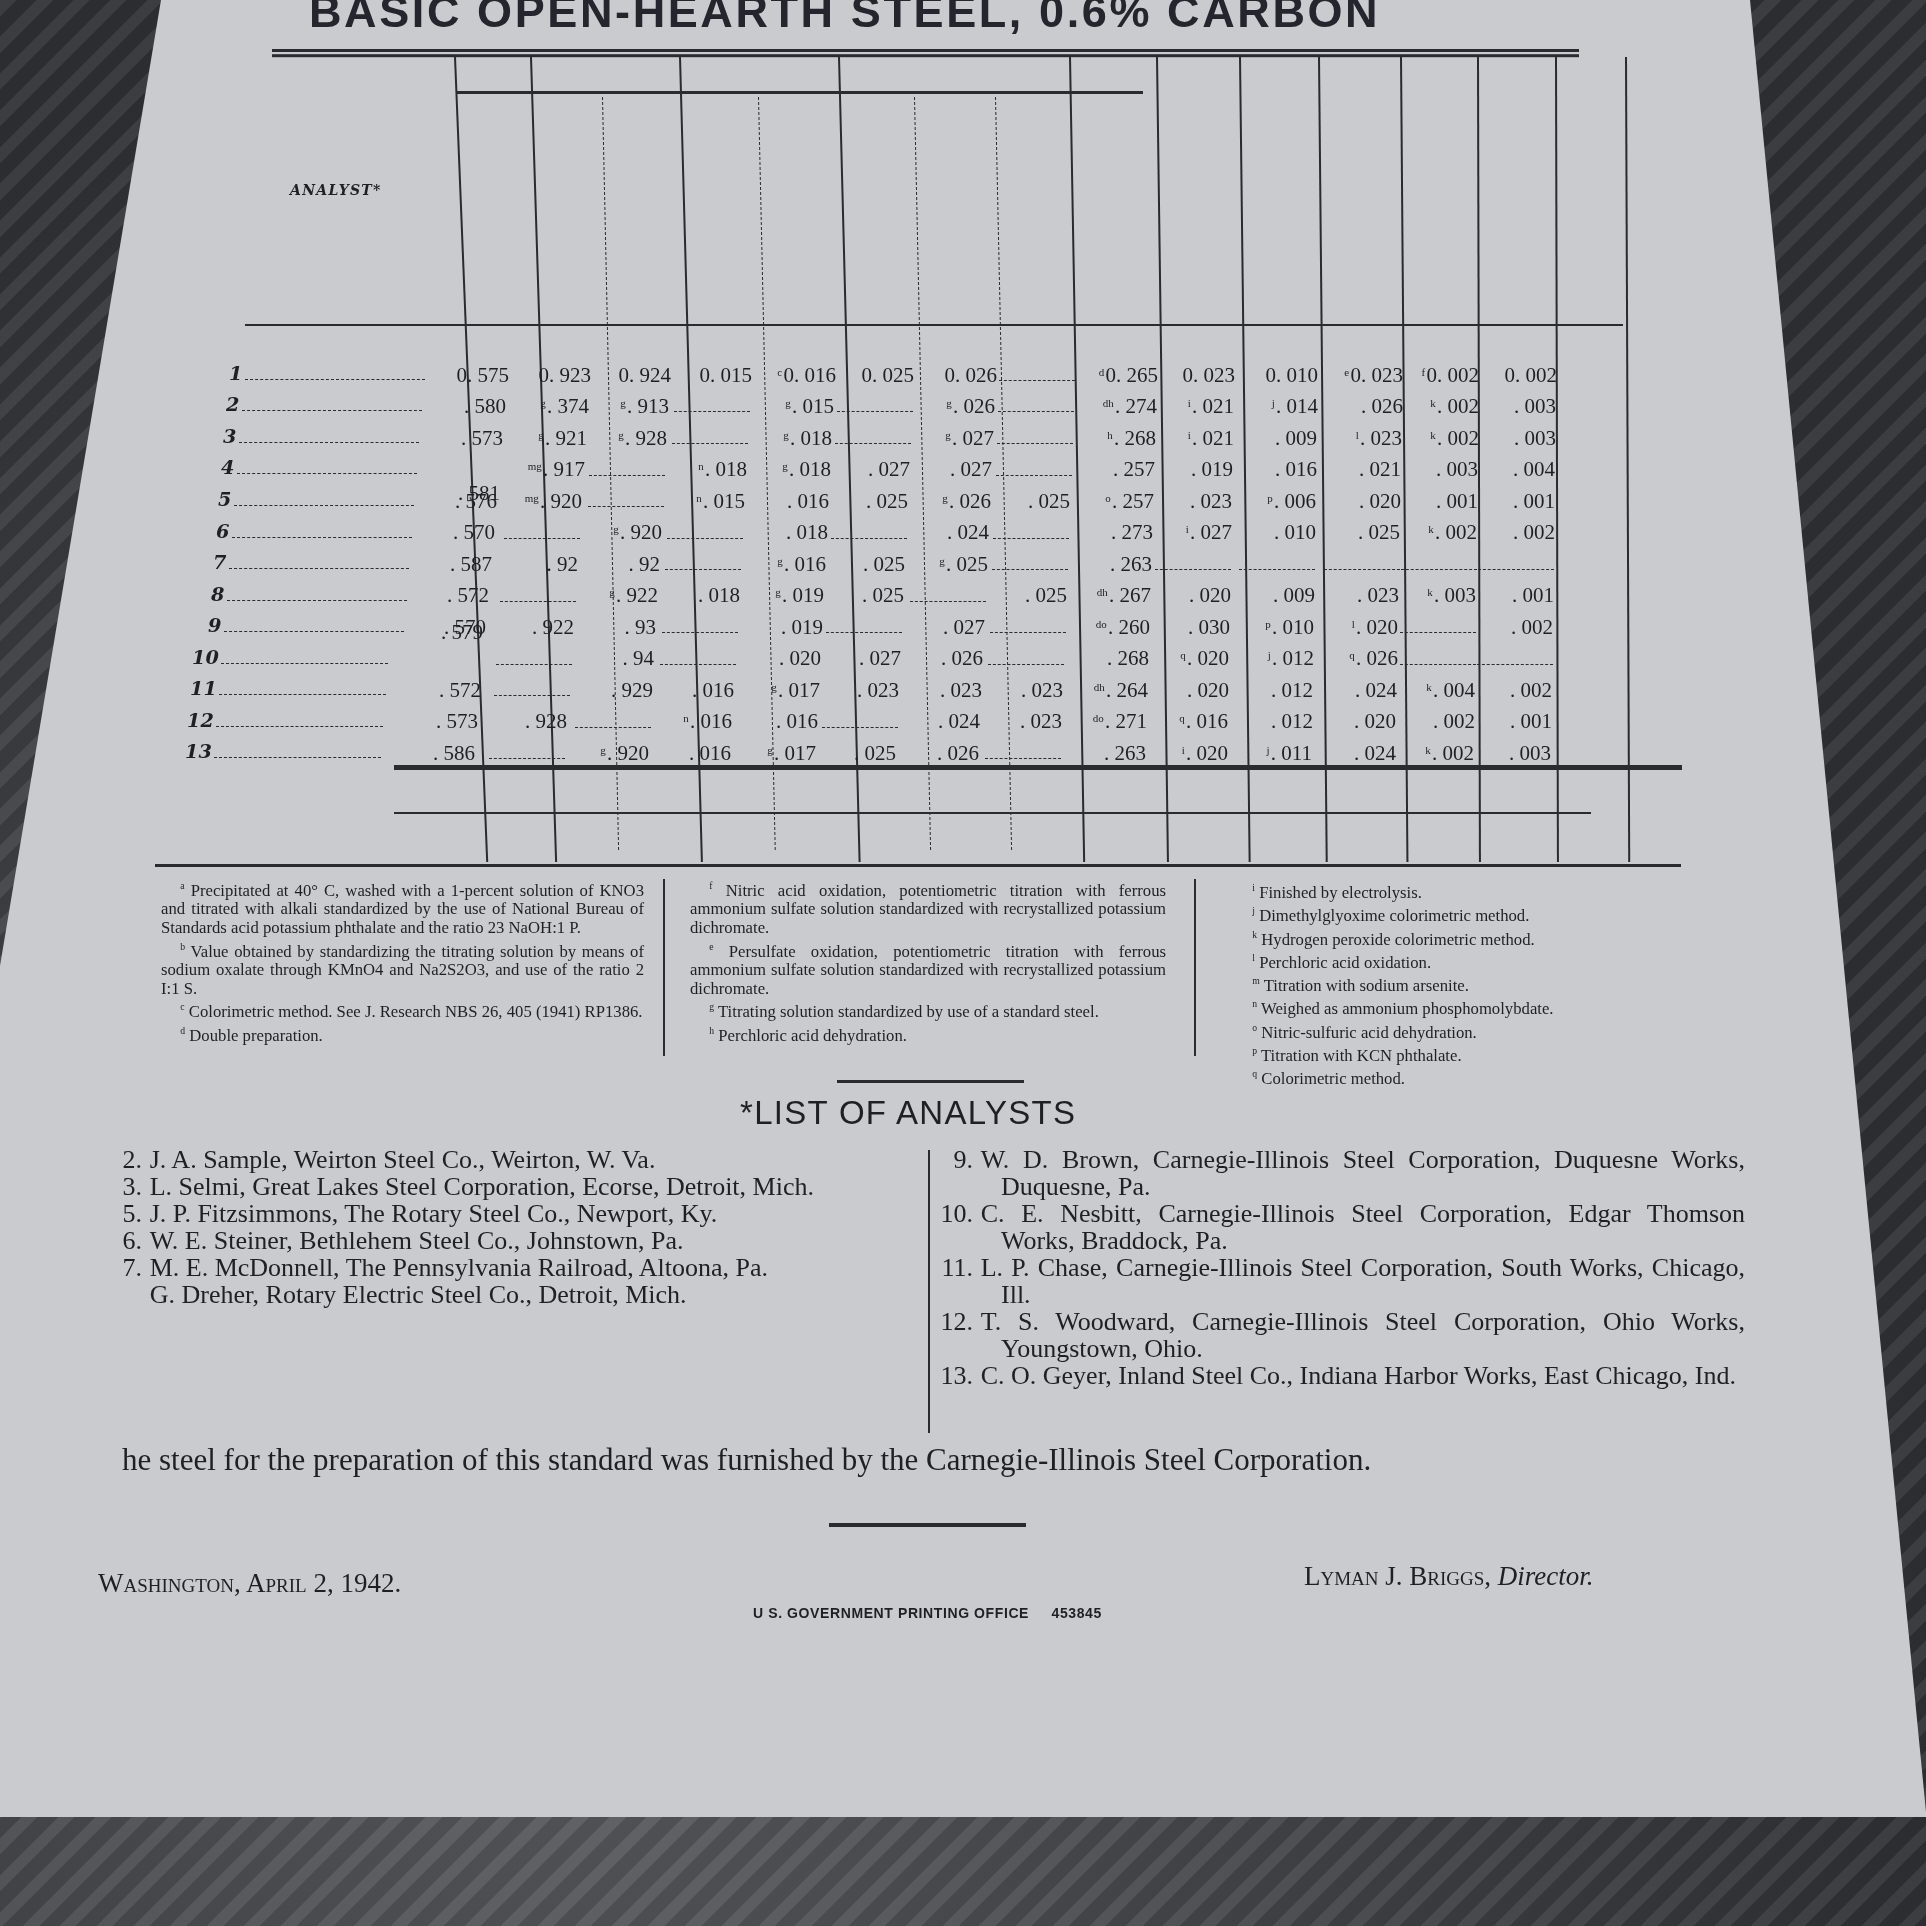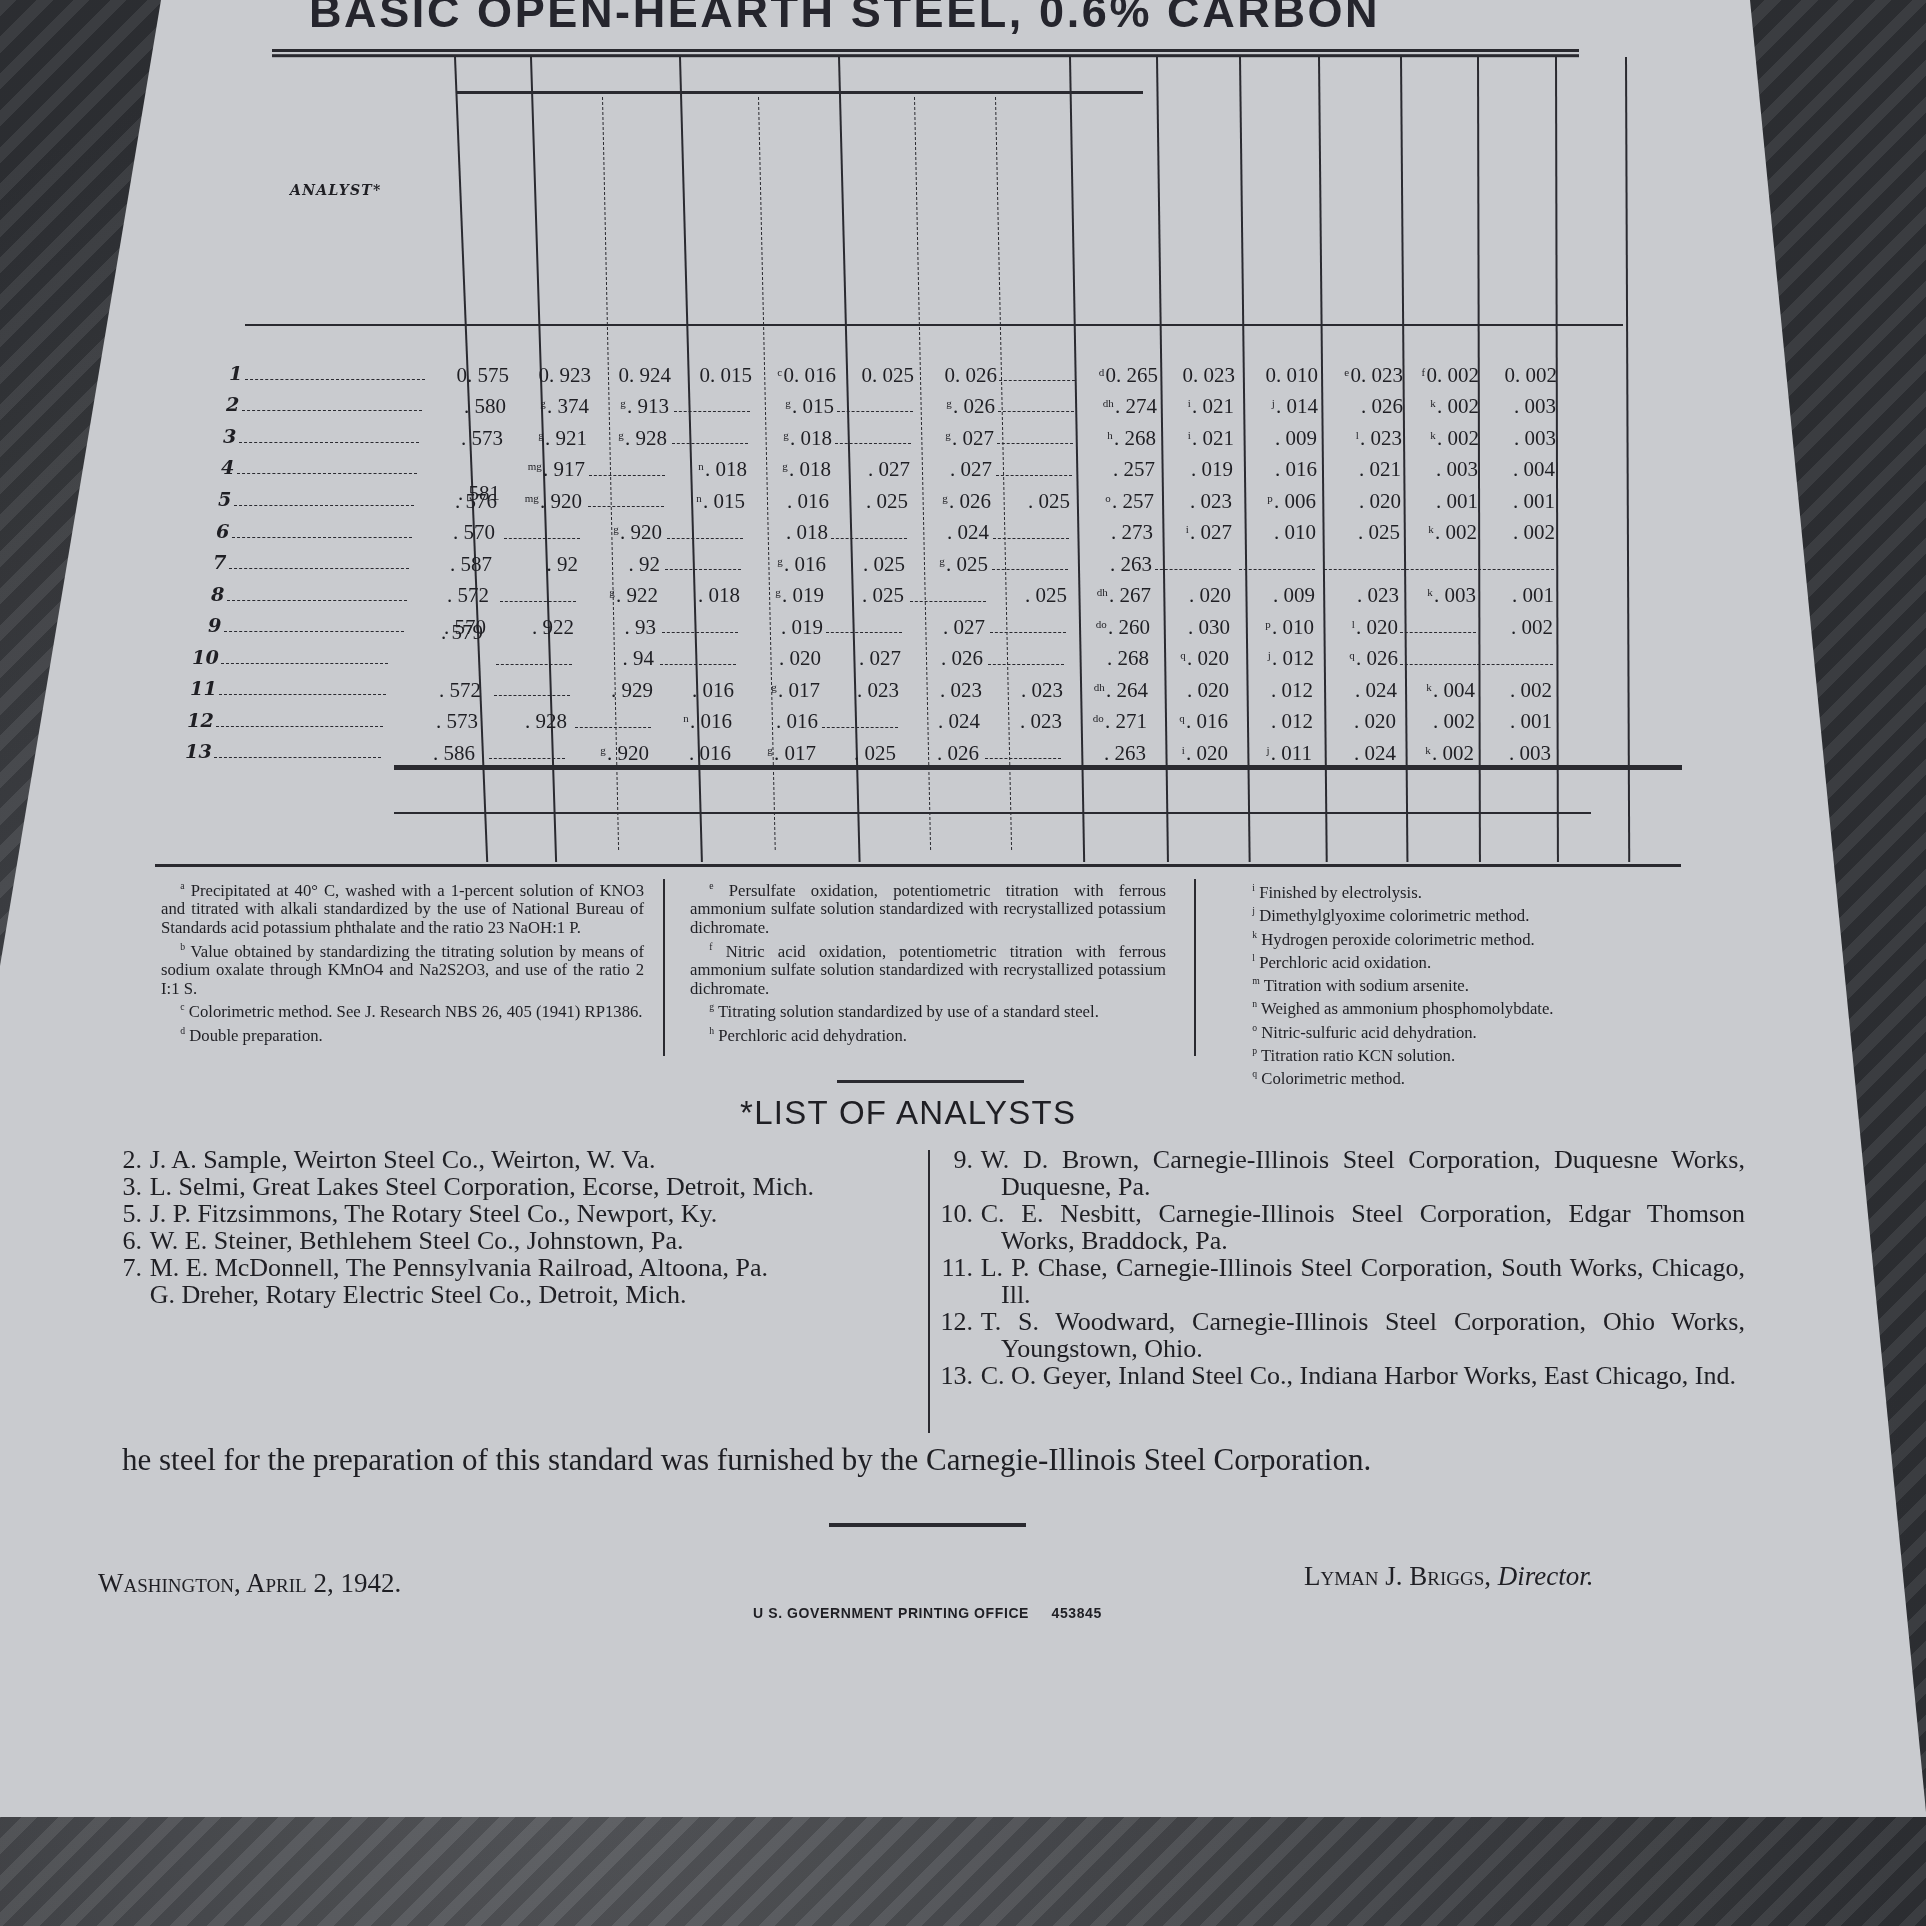--- a/index.html
+++ b/index.html
@@ -80,35 +80,35 @@
   </div>
 
   <div class="abs fn" id="fn1" style="left:161px; top:877px; width:483px;">
       <p class="ind"><sup>a</sup><span> Precipitated at 40° C, washed with a 1-percent solution of KNO3 and titrated with alkali standardized by the use of National Bureau of Standards acid potassium phthalate and the ratio 23 NaOH:1 P.</span></p>
       <p class="ind"><sup>b</sup><span> Value obtained by standardizing the titrating solution by means of sodium oxalate through KMnO4 and Na2S2O3, and use of the ratio 2 I:1 S.</span></p>
       <p class="ind"><sup>c</sup><span> Colorimetric method. See J. Research NBS 26, 405 (1941) RP1386.</span></p>
       <p class="ind"><sup>d</sup><span> Double preparation.</span></p>
     </div>
   <div class="vline" style="left:663px; top:879px; height:177px;"></div>
   <div class="abs fn" id="fn2" style="left:690px; top:877px; width:476px;">
+      <p class="ind"><sup>f</sup><span> Nitric acid oxidation, potentiometric titration with ferrous ammonium sulfate solution standardized with recrystallized potassium dichromate.</span></p>
       <p class="ind"><sup>e</sup><span> Persulfate oxidation, potentiometric titration with ferrous ammonium sulfate solution standardized with recrystallized potassium dichromate.</span></p>
-      <p class="ind"><sup>f</sup><span> Nitric acid oxidation, potentiometric titration with ferrous ammonium sulfate solution standardized with recrystallized potassium dichromate.</span></p>
       <p class="ind"><sup>g</sup><span> Titrating solution standardized by use of a standard steel.</span></p>
       <p class="ind"><sup>h</sup><span> Perchloric acid dehydration.</span></p>
     </div>
   <div class="vline" style="left:1194px; top:879px; height:177px;"></div>
   <div class="abs fn" id="fn3" style="left:1233px; top:879px; width:464px; text-align:left;">
       <p class="ind"><sup>i</sup><span> Finished by electrolysis.</span></p>
       <p class="ind"><sup>j</sup><span> Dimethylglyoxime colorimetric method.</span></p>
       <p class="ind"><sup>k</sup><span> Hydrogen peroxide colorimetric method.</span></p>
       <p class="ind"><sup>l</sup><span> Perchloric acid oxidation.</span></p>
       <p class="ind"><sup>m</sup><span> Titration with sodium arsenite.</span></p>
       <p class="ind"><sup>n</sup><span> Weighed as ammonium phosphomolybdate.</span></p>
       <p class="ind"><sup>o</sup><span> Nitric-sulfuric acid dehydration.</span></p>
-      <p class="ind"><sup>p</sup><span> Titration ratio KCN solution.</span></p>
+      <p class="ind"><sup>p</sup><span> Titration with KCN phthalate.</span></p>
       <p class="ind"><sup>q</sup><span> Colorimetric method.</span></p>
     </div>
 
   <div class="shortrule" style="left:837px; top:1080px; width:187px;"></div>
   <div class="abs list-title">*LIST OF ANALYSTS</div>
 
   <div class="analysts" id="al-left" style="left:109px; top:1146px; width:798px;">
       <p><span class="num">2.</span><span>J. A. Sample, Weirton Steel Co., Weirton, W. Va.</span></p>
       <p><span class="num">3.</span><span>L. Selmi, Great Lakes Steel Corporation, Ecorse, Detroit, Mich.</span></p>
       <p><span class="num">5.</span><span>J. P. Fitzsimmons, The Rotary Steel Co., Newport, Ky.</span></p>

